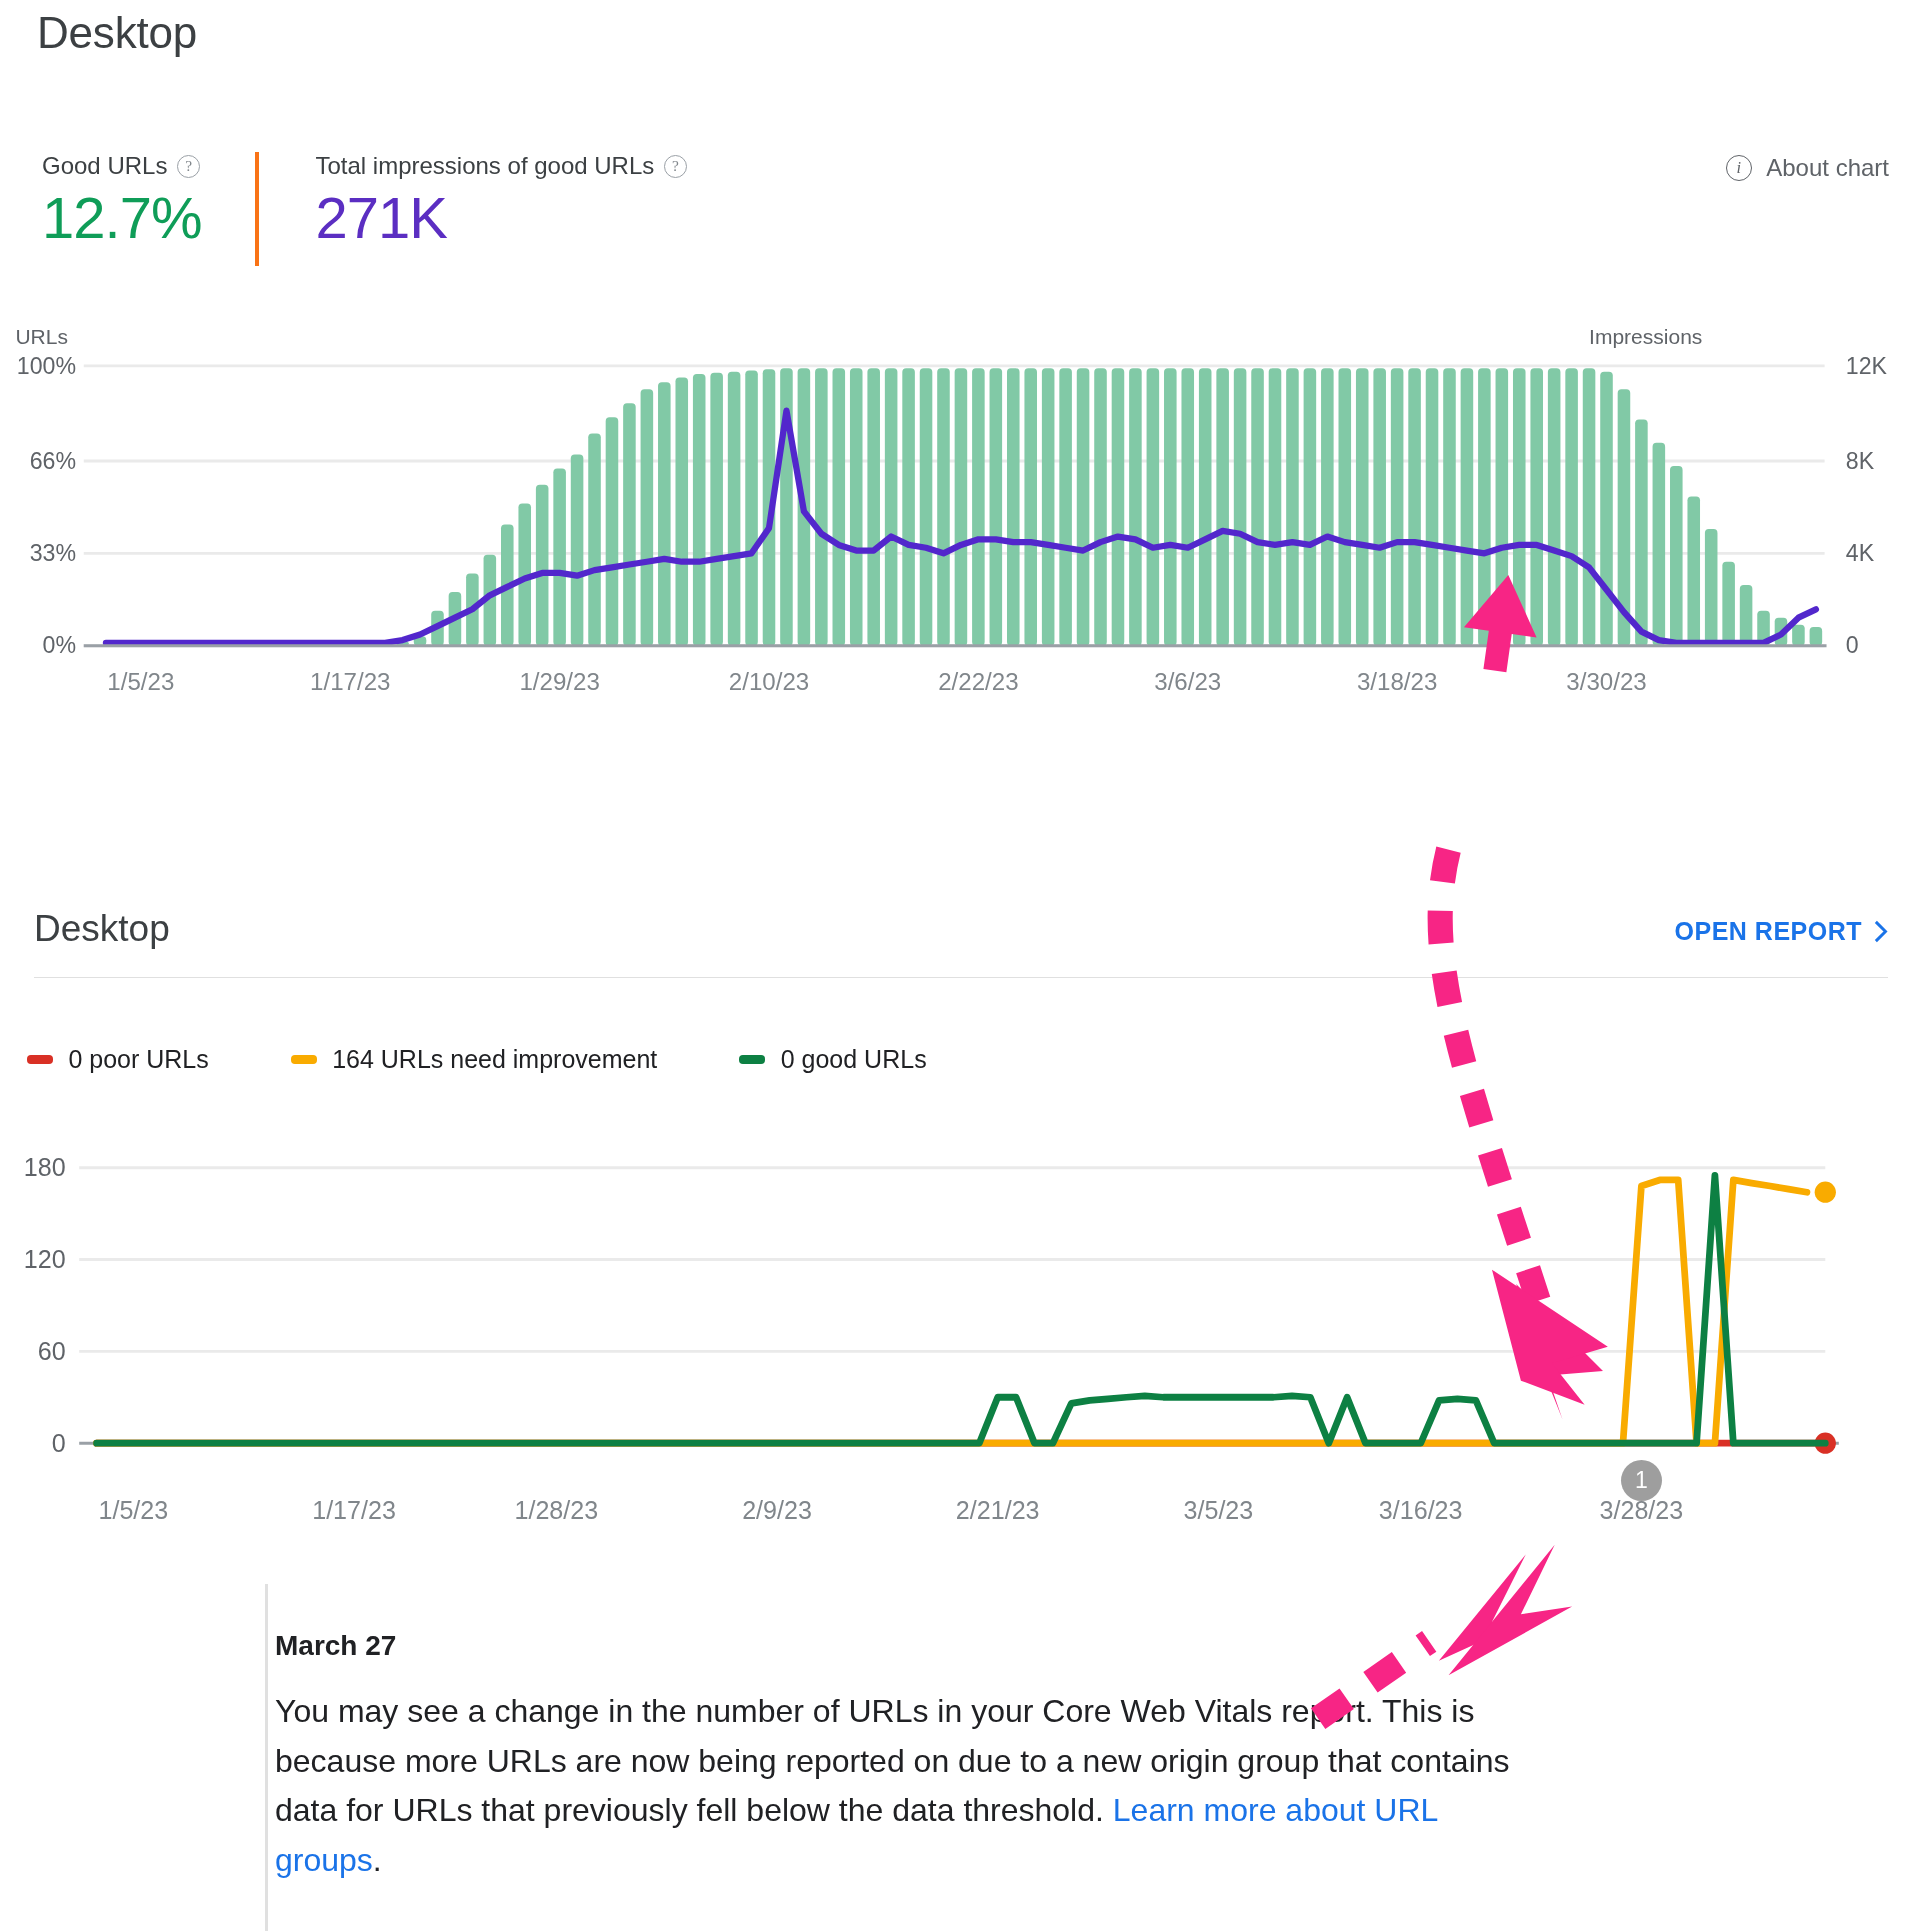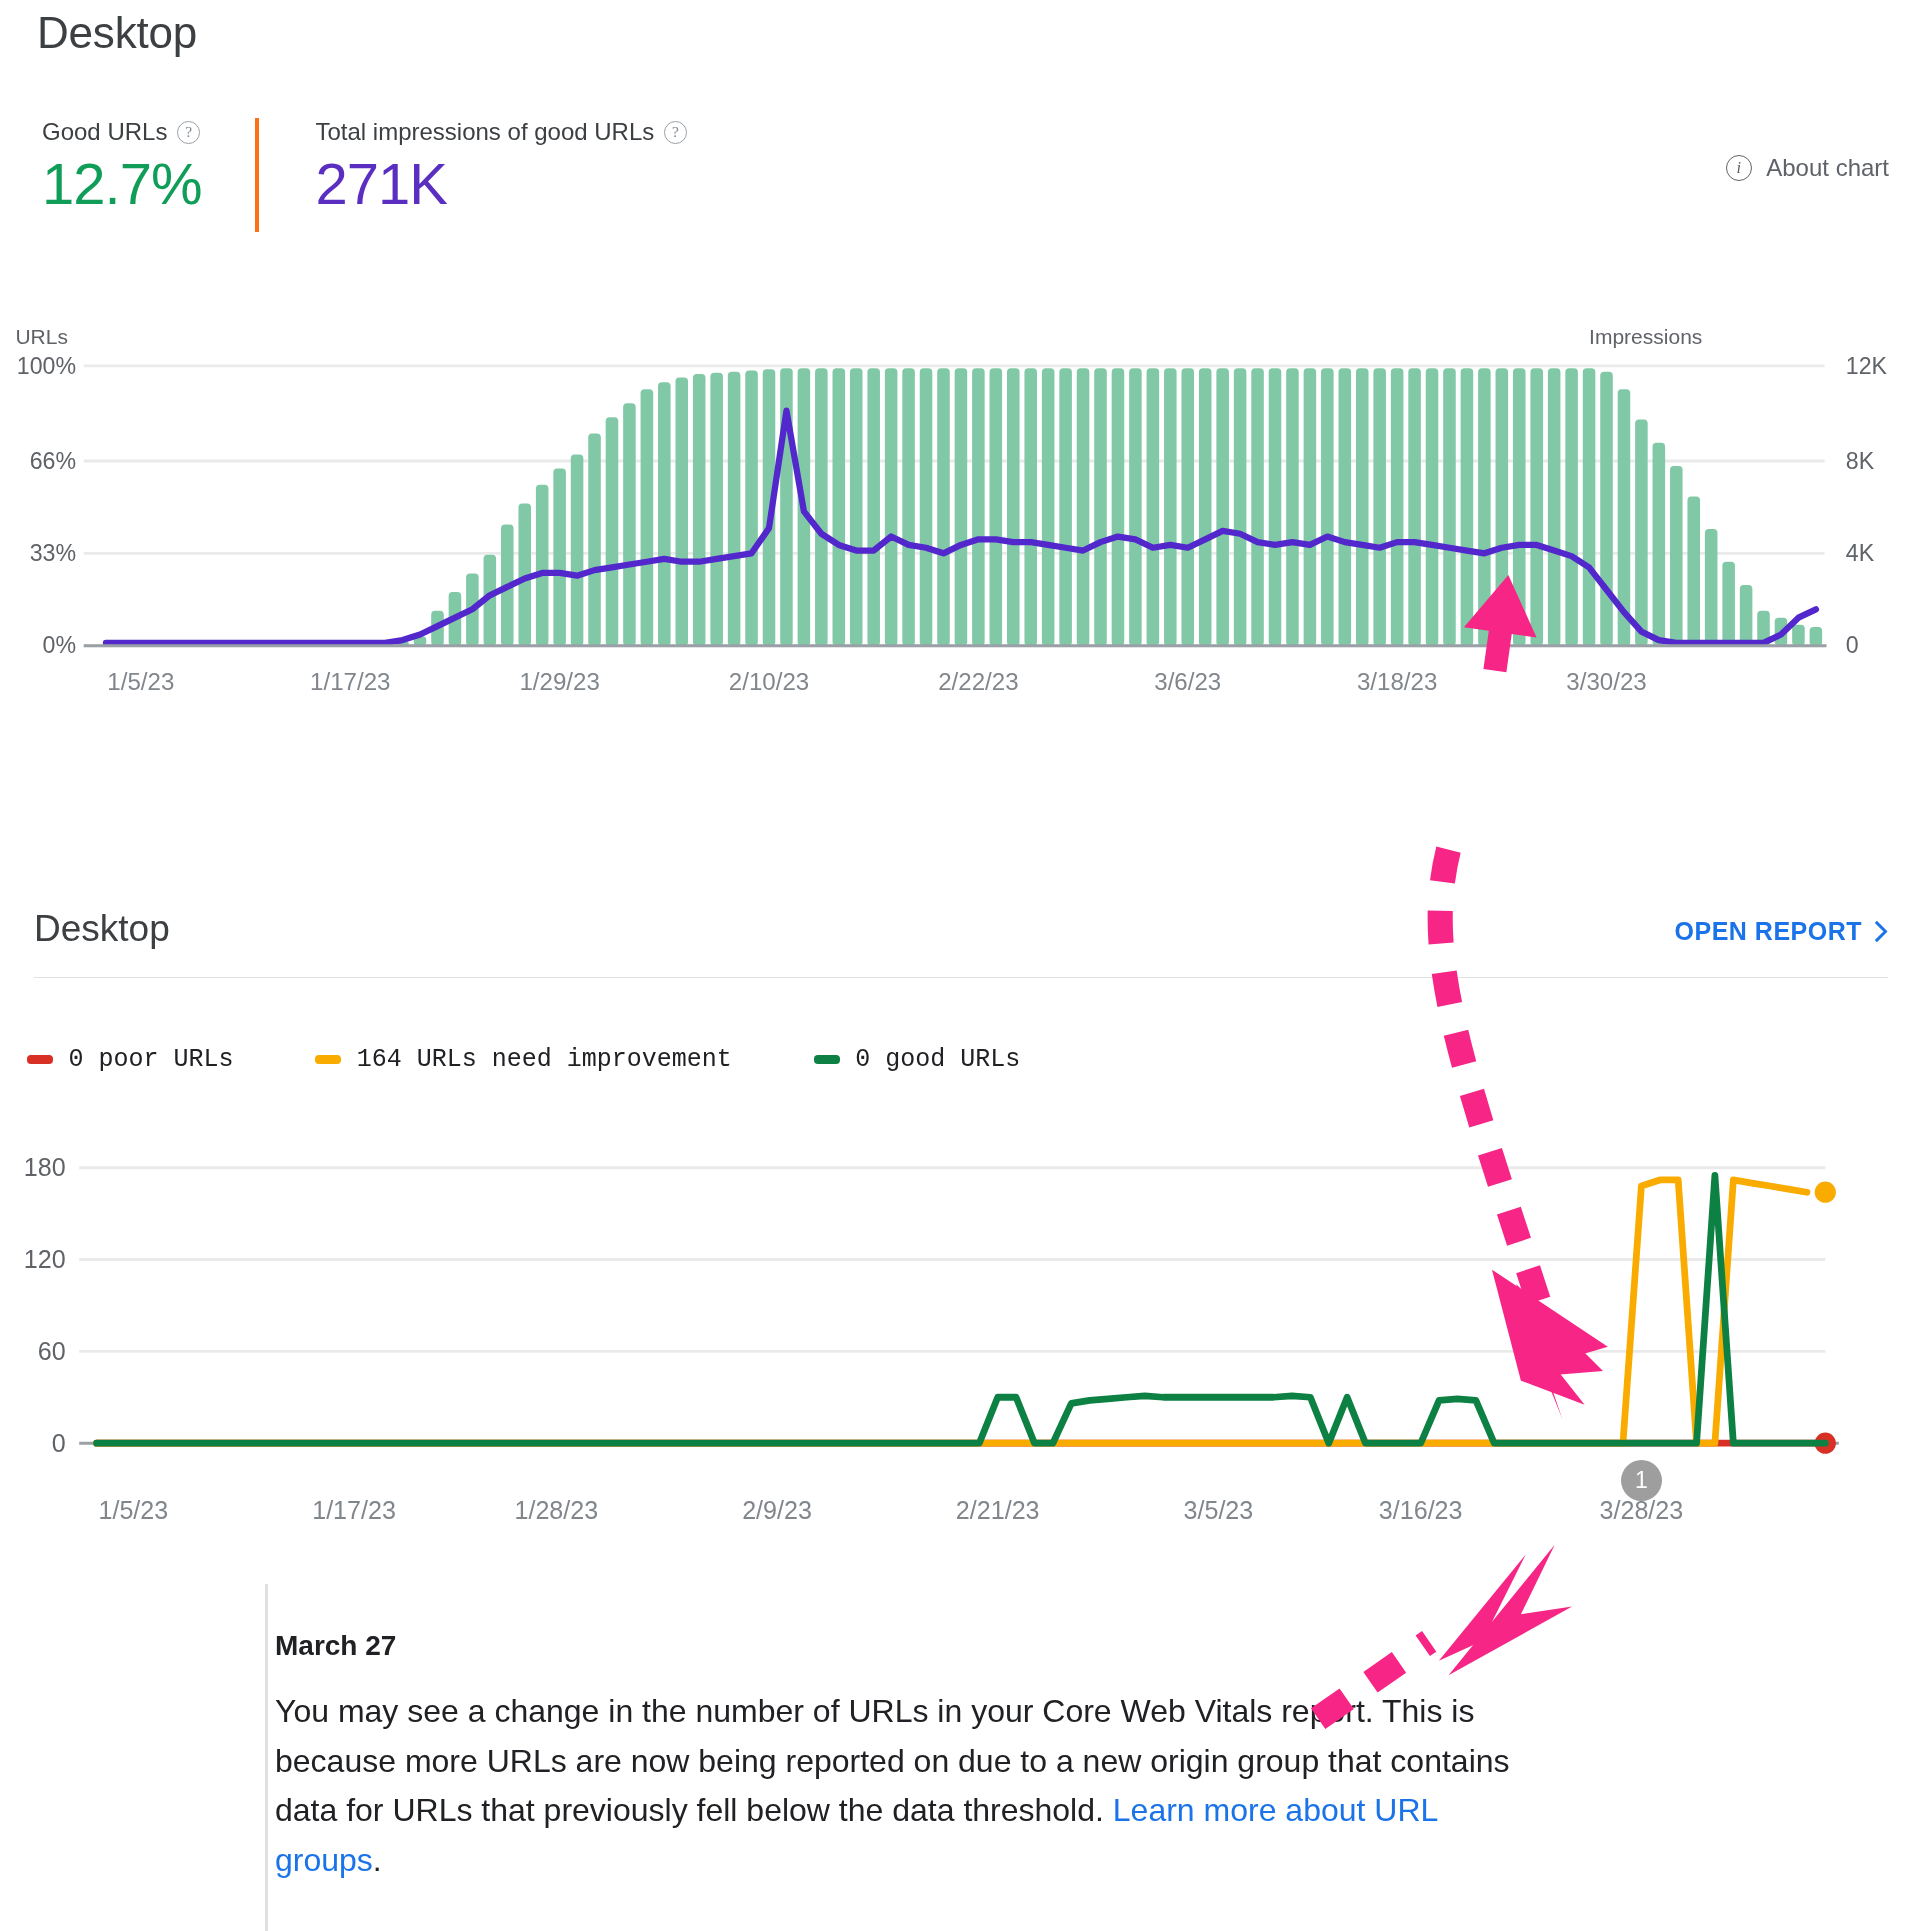--- a/index.html
+++ b/index.html
@@ -23,21 +23,21 @@
     color: #3c4043;
     letter-spacing: -0.2px;
   }
 
   .metrics {
     position: absolute;
     left: 42px; top: 118px;
     display: flex;
     align-items: flex-start;
   }
-  .metric { padding-right: 54px; }
+  .metric { padding-right: 54px; margin-top: 34px; }
   .metric.second { padding-left: 56px; border-left: 4px solid #f97316; min-height: 114px; }
   .metric-label {
     display: flex; align-items: center; gap: 9.7px;
     font-size: 24px; color: #3c4043; font-weight: 400;
     white-space: nowrap;
   }
   .help-icon {
     display: inline-flex; align-items: center; justify-content: center;
     width: 23px; height: 23px;
     border: 1.6px solid #9aa0a6; border-radius: 50%;
@@ -81,21 +81,21 @@
   }
   .open-report {
     position: absolute; right: 27px; top: 917px;
     display: flex; align-items: center; gap: 9.7px;
     color: #1a73e8; font-size: 25px; font-weight: 700;
     letter-spacing: 0.5px; cursor: pointer;
   }
   .divider { position: absolute; left: 34px; top: 977px; width: 1854px; height: 1px; background: #e0e0e0; }
 
   
-  .legend { position: absolute; left: 27px; top: 1045px; display: flex; align-items: center; font-family: Liberation Mono, monospace; }
+  .legend { position: absolute; left: 27px; top: 1045px; display: flex; align-items: center; }
   .legend-item { display: flex; align-items: center; gap: 15.4px; margin-right: 82px; }
   .legend-swatch { width: 26px; height: 8.7px; border-radius: 3.9px; }
   .legend-text { font-size: 25px; color: #202124; white-space: nowrap; }
 
   
   .chart2-wrap { position: absolute; left: 0; top: 1110px; width: 1918px; height: 425px; }
   .annot-badge {
     position: absolute;
     width: 41px; height: 41px; border-radius: 50%;
     background: #9e9e9e; color: #fff;

